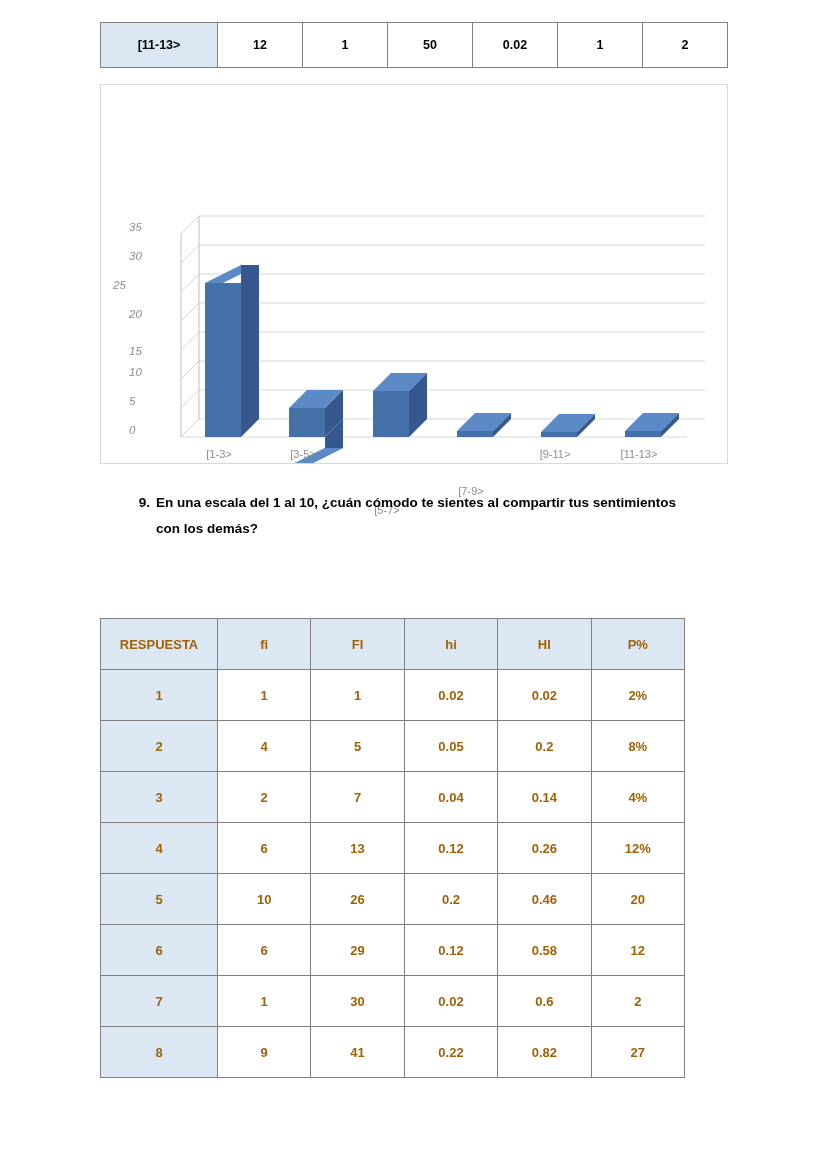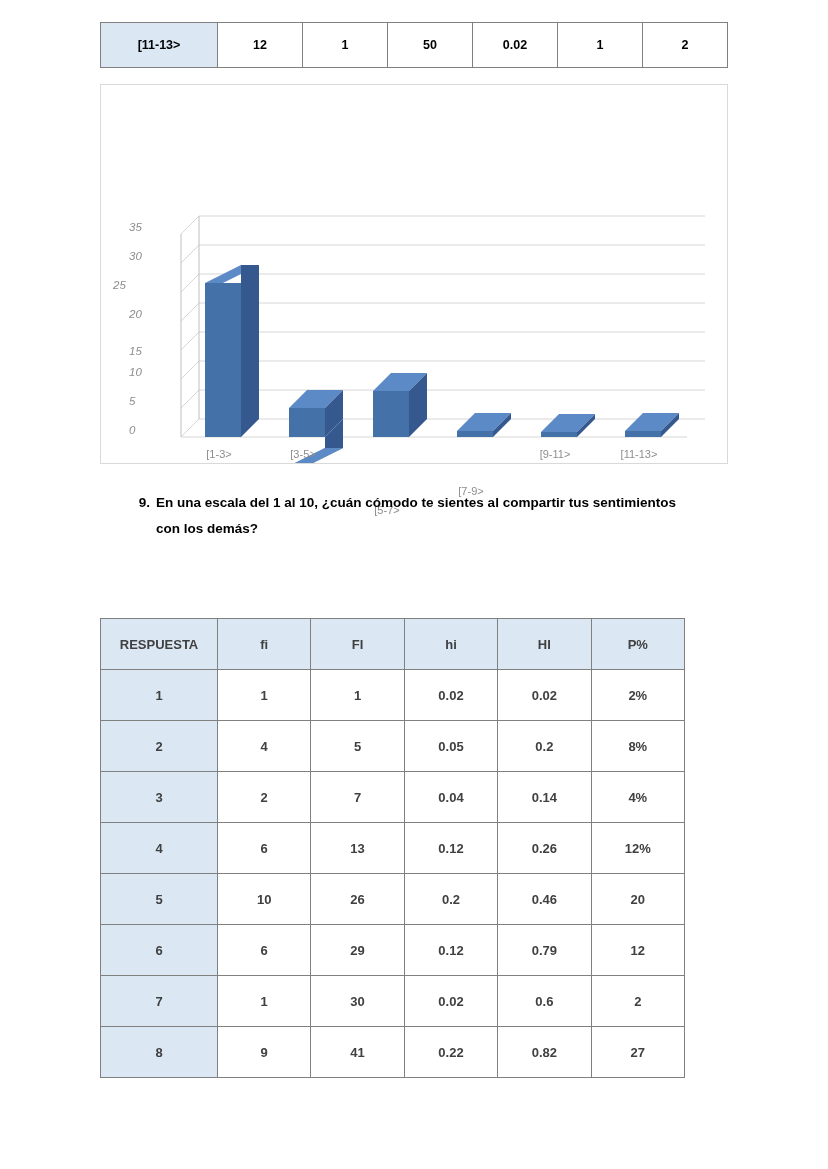--- a/index.html
+++ b/index.html
@@ -114,21 +114,21 @@
     border-collapse: collapse;
     table-layout: fixed;
   }
   .freq-table td, .freq-table th {
     border: 1px solid #808080;
     height: 48px;
     text-align: center;
     vertical-align: middle;
     font-size: 13px;
     font-weight: bold;
-    color: #404040;
+    color: #a16207;
   }
   .freq-table thead th {
     background: #dbe8f4;
   }
   .freq-table tbody td.rowhead {
     background: #dbe8f4;
   }
   .col-resp { width: 114px; }
 </style>
 </head>
@@ -293,21 +293,21 @@
       <td>26</td>
       <td>0.2</td>
       <td>0.46</td>
       <td>20</td>
     </tr>
     <tr>
       <td class="rowhead">6</td>
       <td>6</td>
       <td>29</td>
       <td>0.12</td>
-      <td>0.79</td>
+      <td>0.58</td>
       <td>12</td>
     </tr>
     <tr>
       <td class="rowhead">7</td>
       <td>1</td>
       <td>30</td>
       <td>0.02</td>
       <td>0.6</td>
       <td>2</td>
     </tr>

